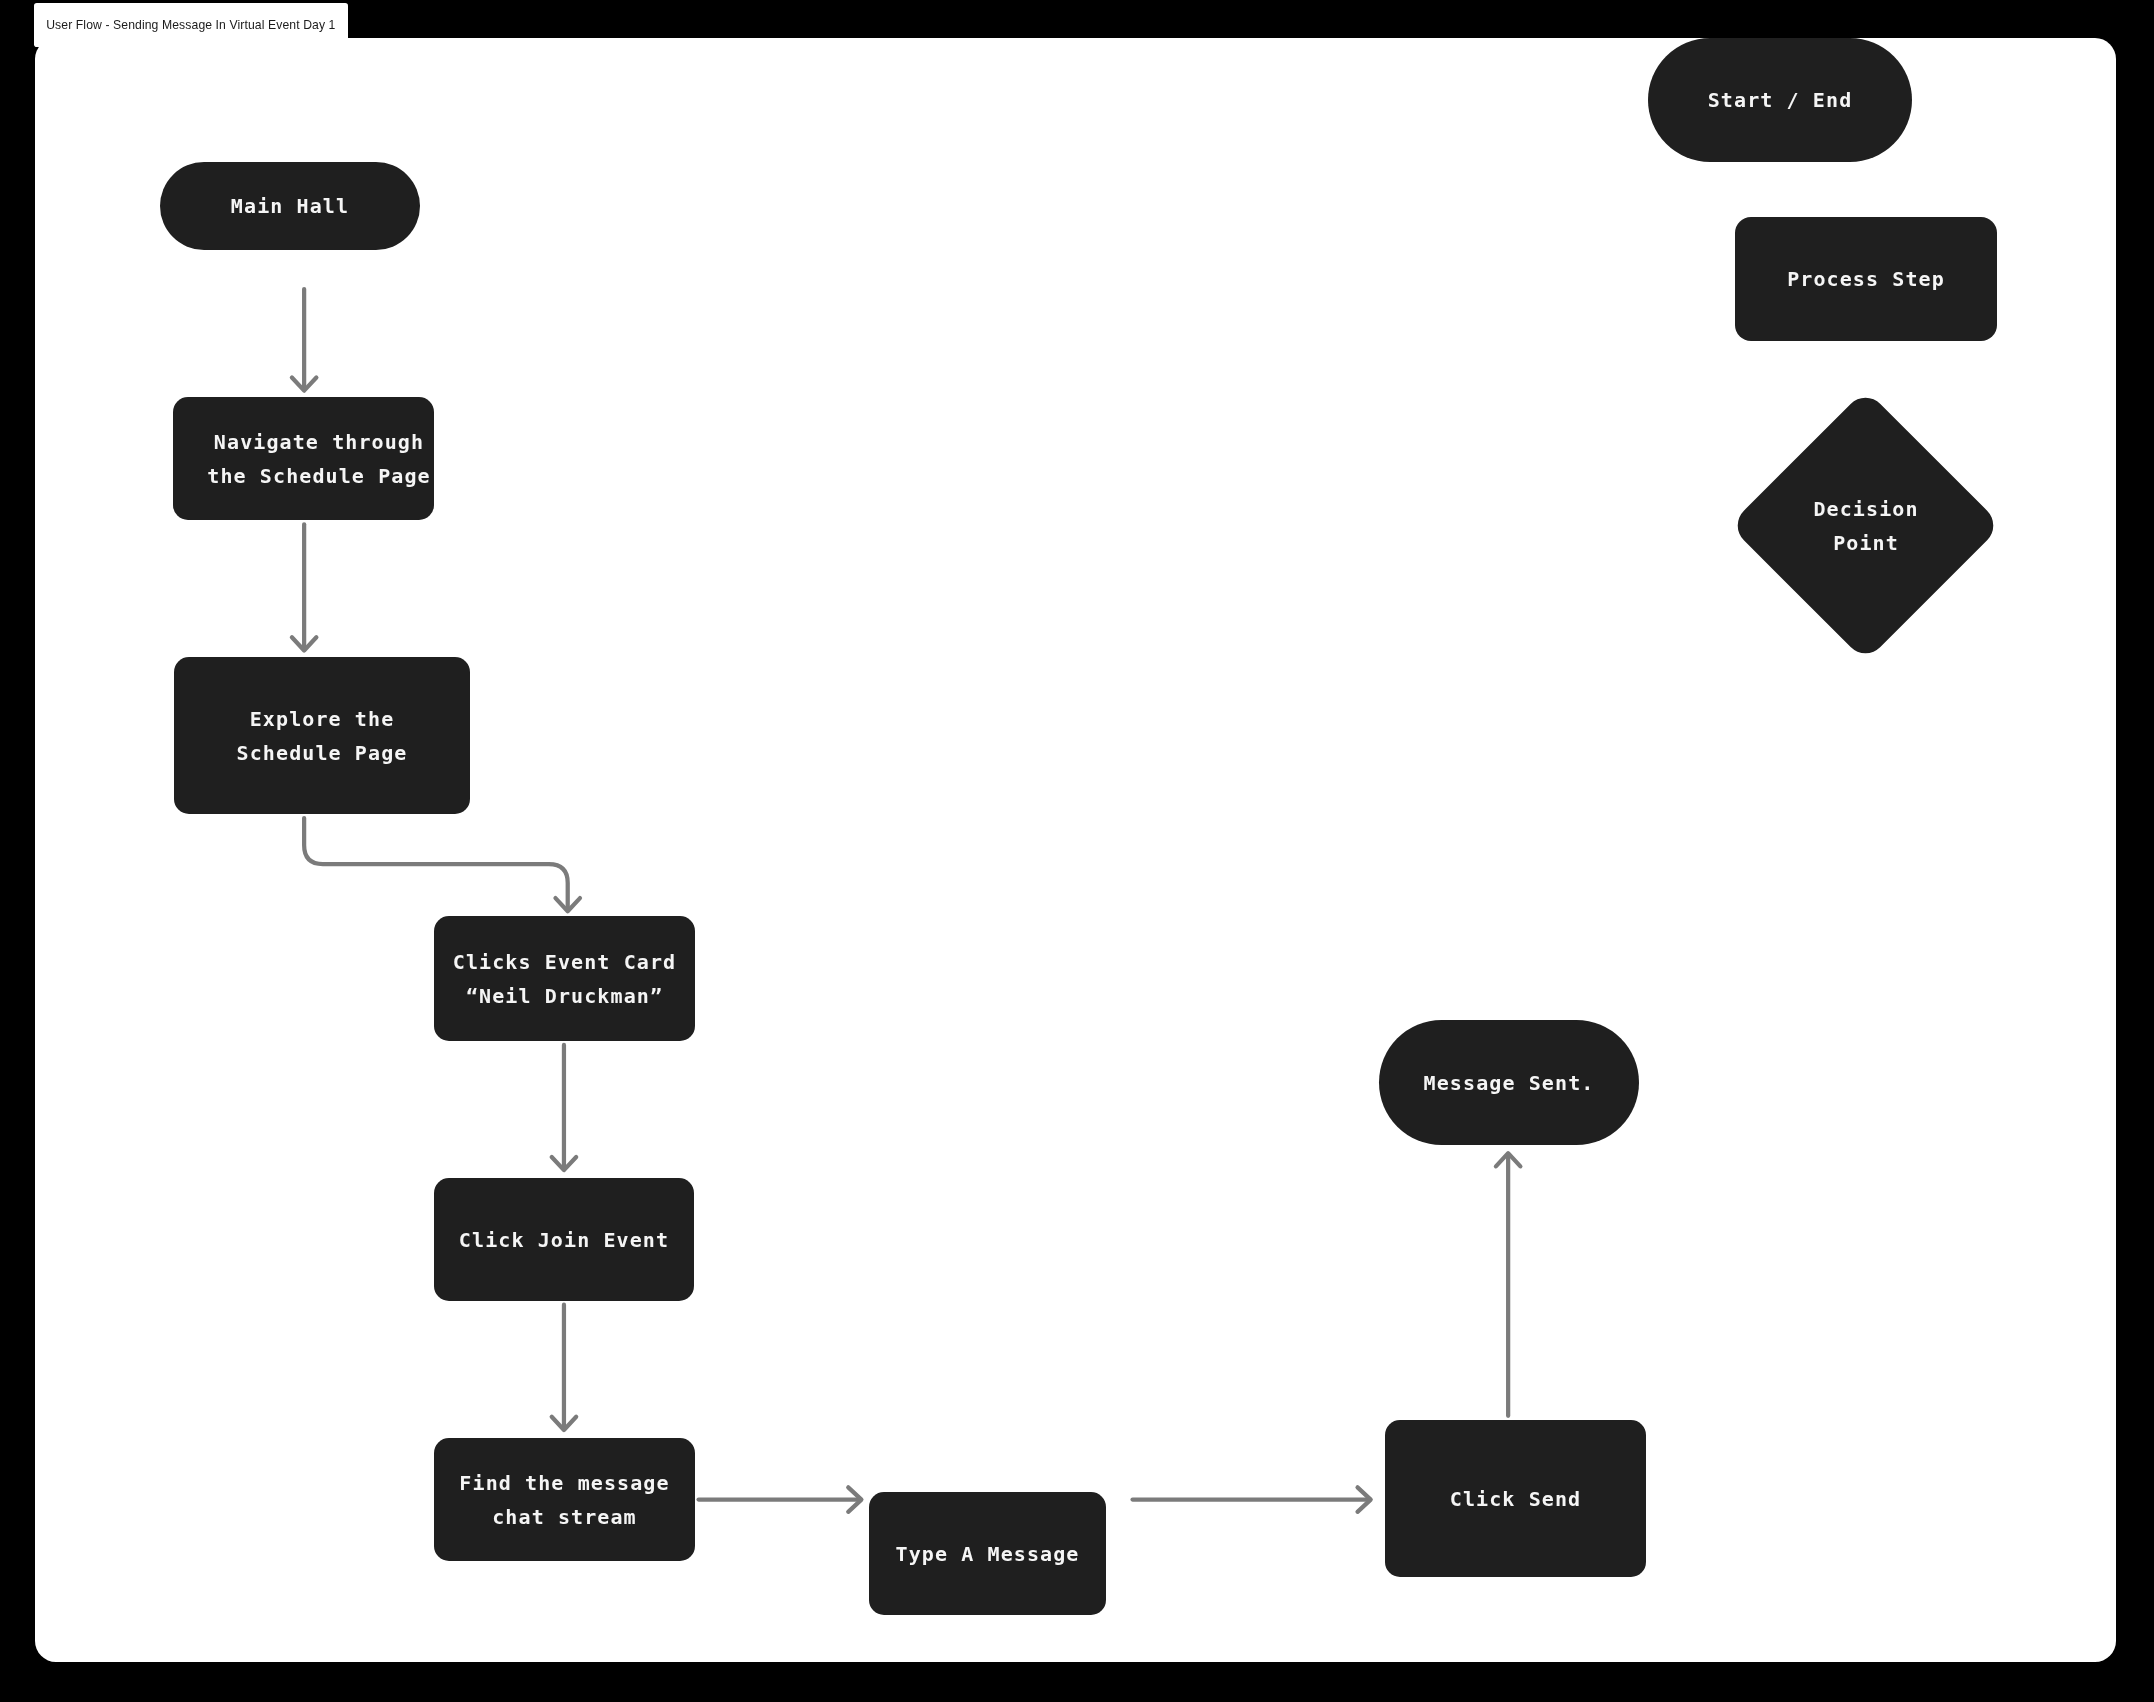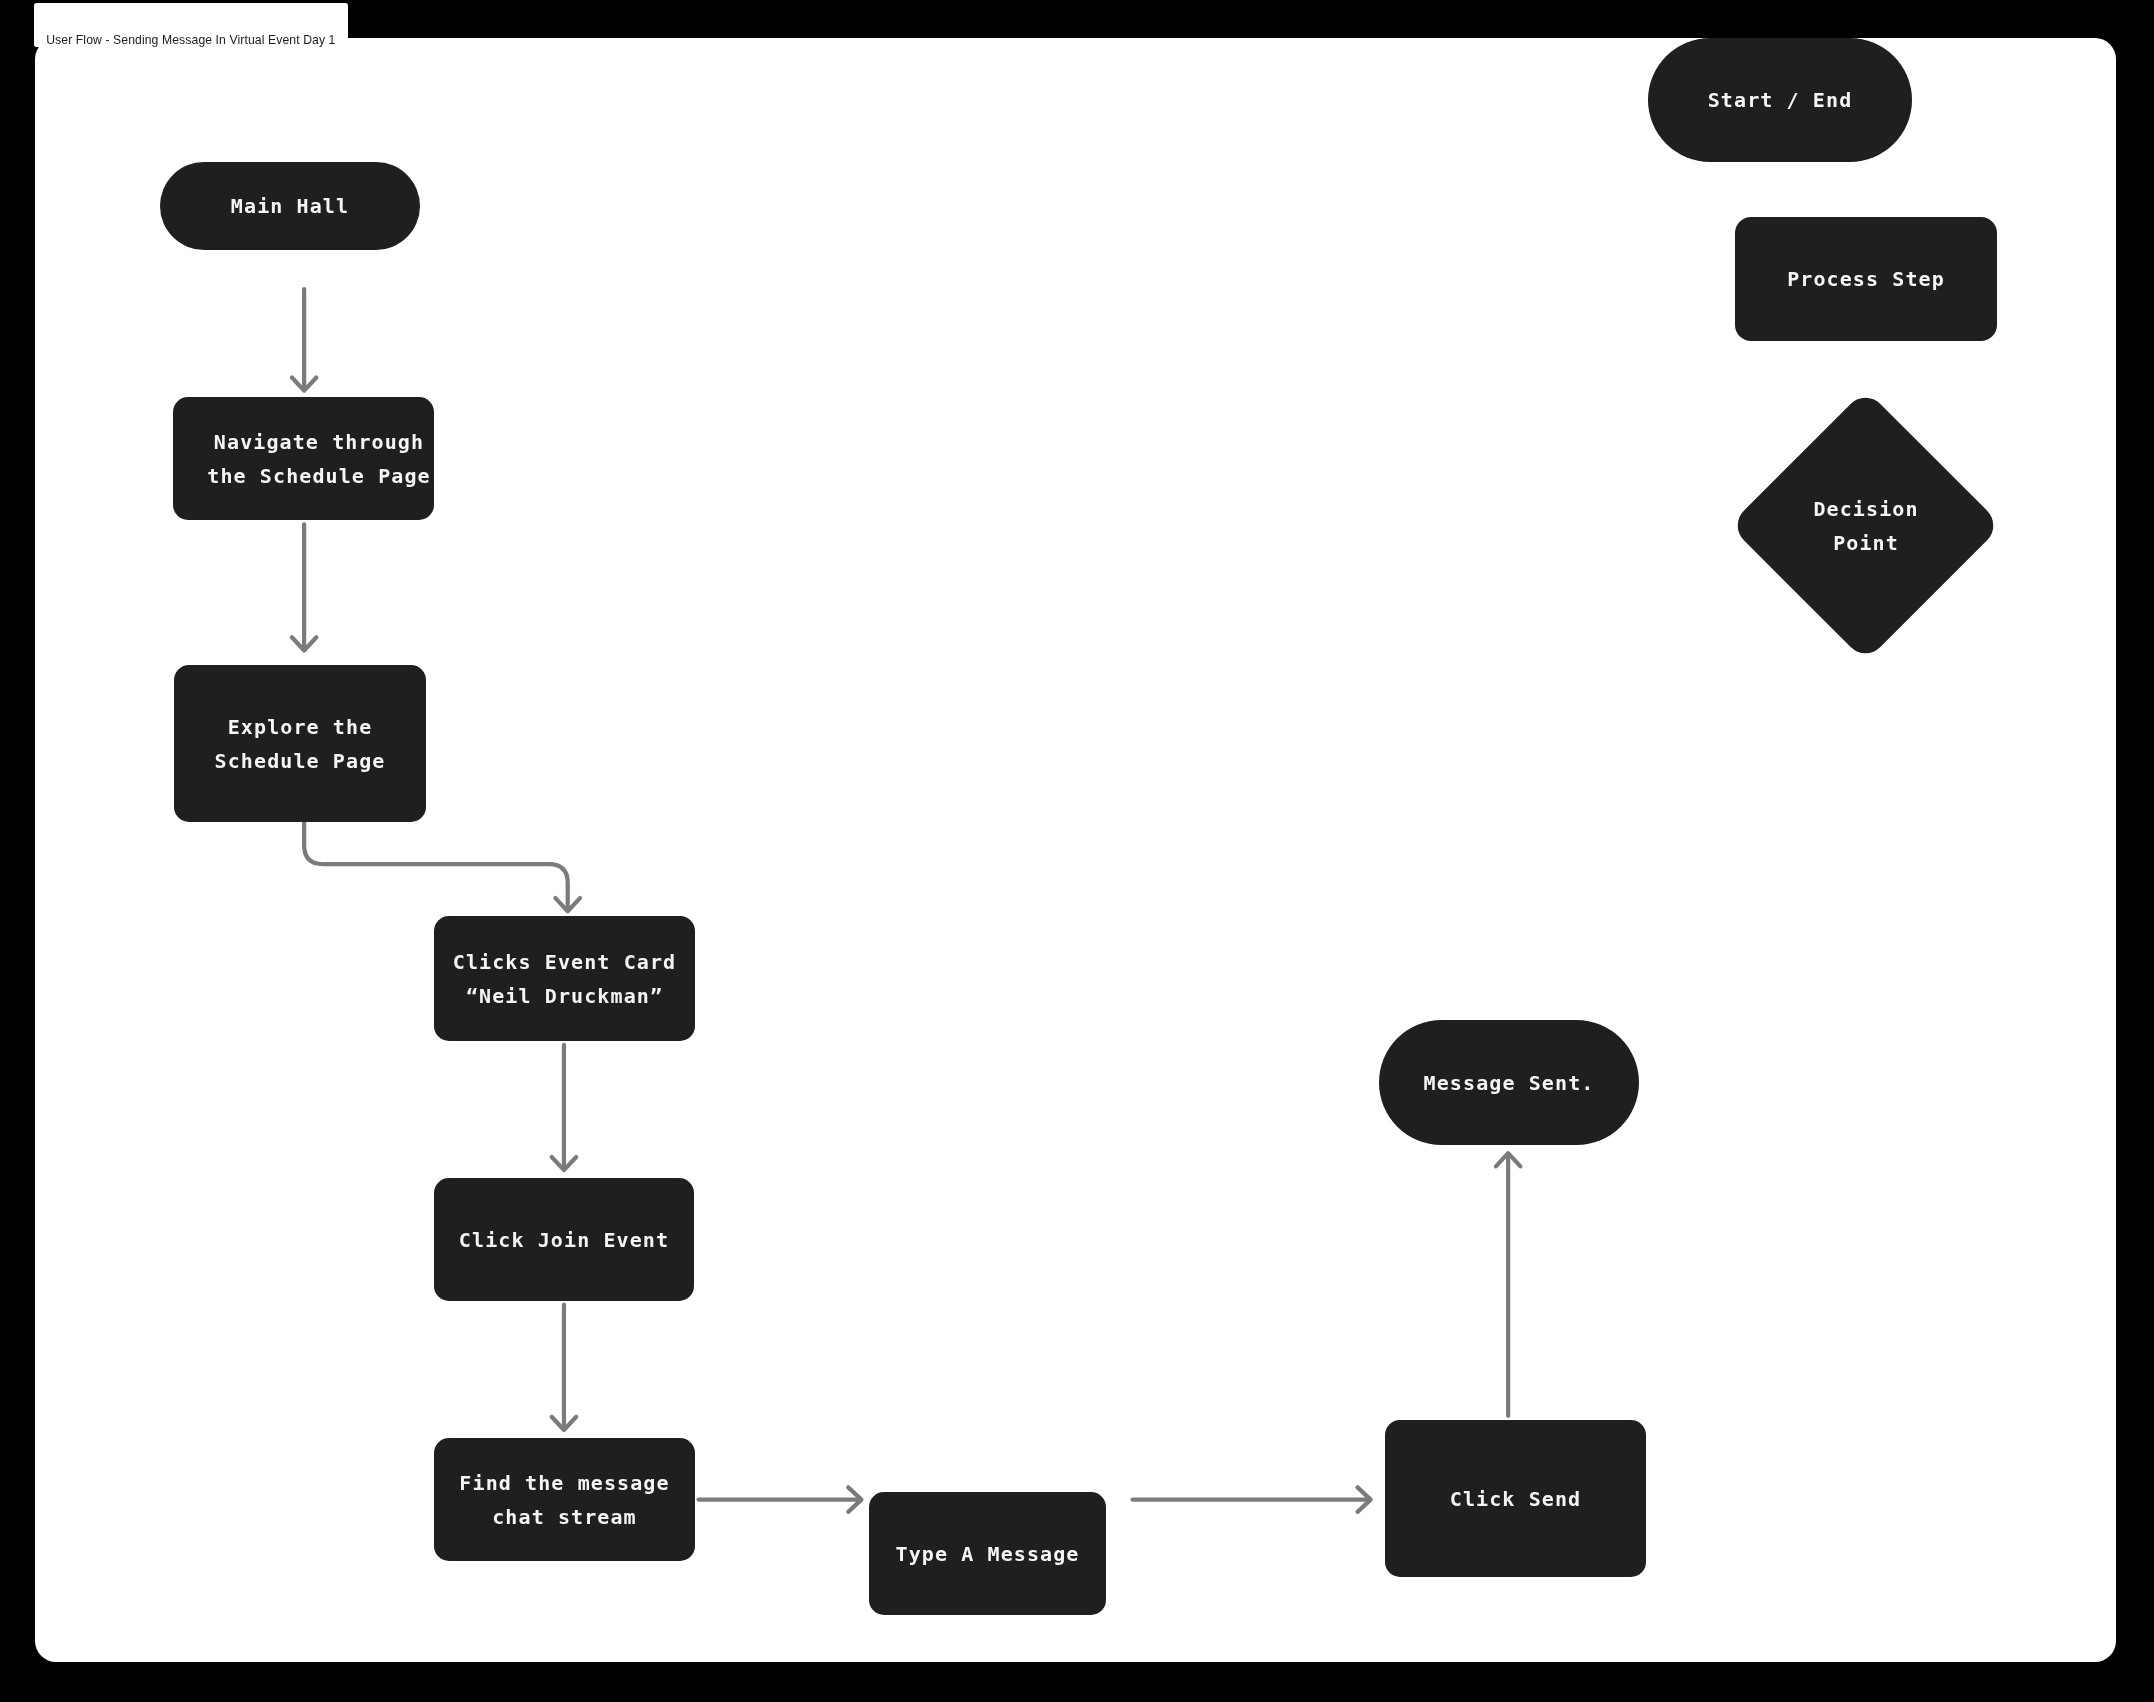--- a/index.html
+++ b/index.html
@@ -17,21 +17,21 @@
     width:2154px;height:1702px;
     background:var(--background);
     position:relative;
     overflow:hidden;
     font-family:"DejaVu Sans Mono", monospace;
   }
   .frame-label{
     position:absolute;left:34px;top:2.8px;height:44px;
     background:var(--frame-label-bg);
     border-radius:2.8px;
-    display:flex;align-items:flex-end;
+    display:flex;align-items:center;
     padding:0 12.2px;
     font-family:"Liberation Sans", sans-serif;
     font-size:12.2px;letter-spacing:0.1px;
     color:var(--frame-label-text);
     z-index:3;
   }
   .canvas{
     position:absolute;left:35px;top:38px;width:2081px;height:1624px;
     background:var(--canvas);
     border-radius:21px;
@@ -57,21 +57,21 @@
     font-weight:bold;
     font-size:20px;line-height:34px;letter-spacing:1.1px;
     border-radius:15px;
     z-index:3;
   }
   .node .label{white-space:pre-line;}
   .pill{border-radius:941px;}
   
   #n-main-hall       {left:160px;  top:162px;  width:260px; height:88px;}
   #n-navigate        {left:173px;  top:397px;  width:261px; height:123px;padding-left:31px;}
-  #n-explore         {left:174px;  top:657px;  width:252px; height:157px;margin-top:8px;}
+  #n-explore         {left:174px;  top:657px;  width:296px; height:157px;}
   #n-clicks-card     {left:434px;  top:916px;  width:261px; height:125px;}
   #n-click-join      {left:434px;  top:1178px; width:260px; height:123px;}
   #n-find-chat       {left:434px;  top:1438px; width:261px; height:123px;}
   #n-type-message    {left:869px;  top:1492px; width:237px; height:123px;}
   #n-click-send      {left:1385px; top:1420px; width:261px; height:157px;}
   #n-message-sent    {left:1379px; top:1020px; width:260px; height:125px;}
   
   #l-start-end       {left:1648px; top:38px;   width:264px; height:124px;}
   #l-process-step    {left:1735px; top:217px;  width:262px; height:124px; border-radius:16px;align-items:center;}
   .diamond-wrap{

